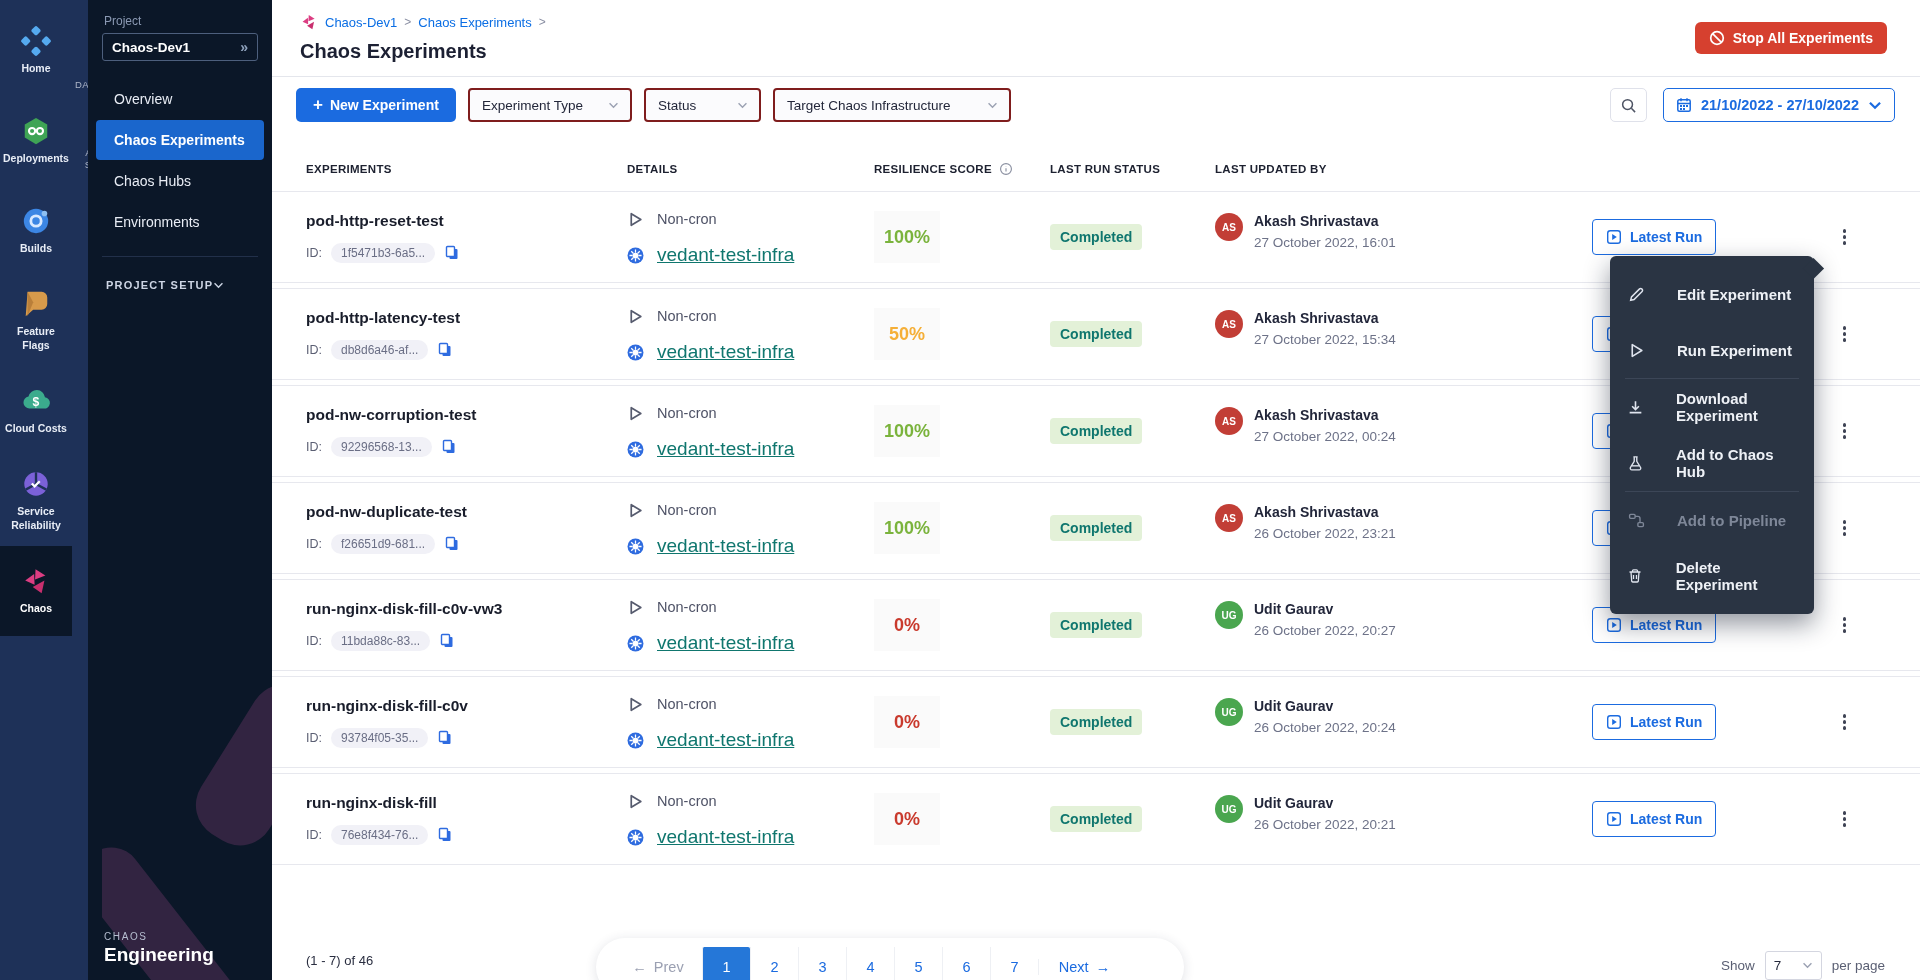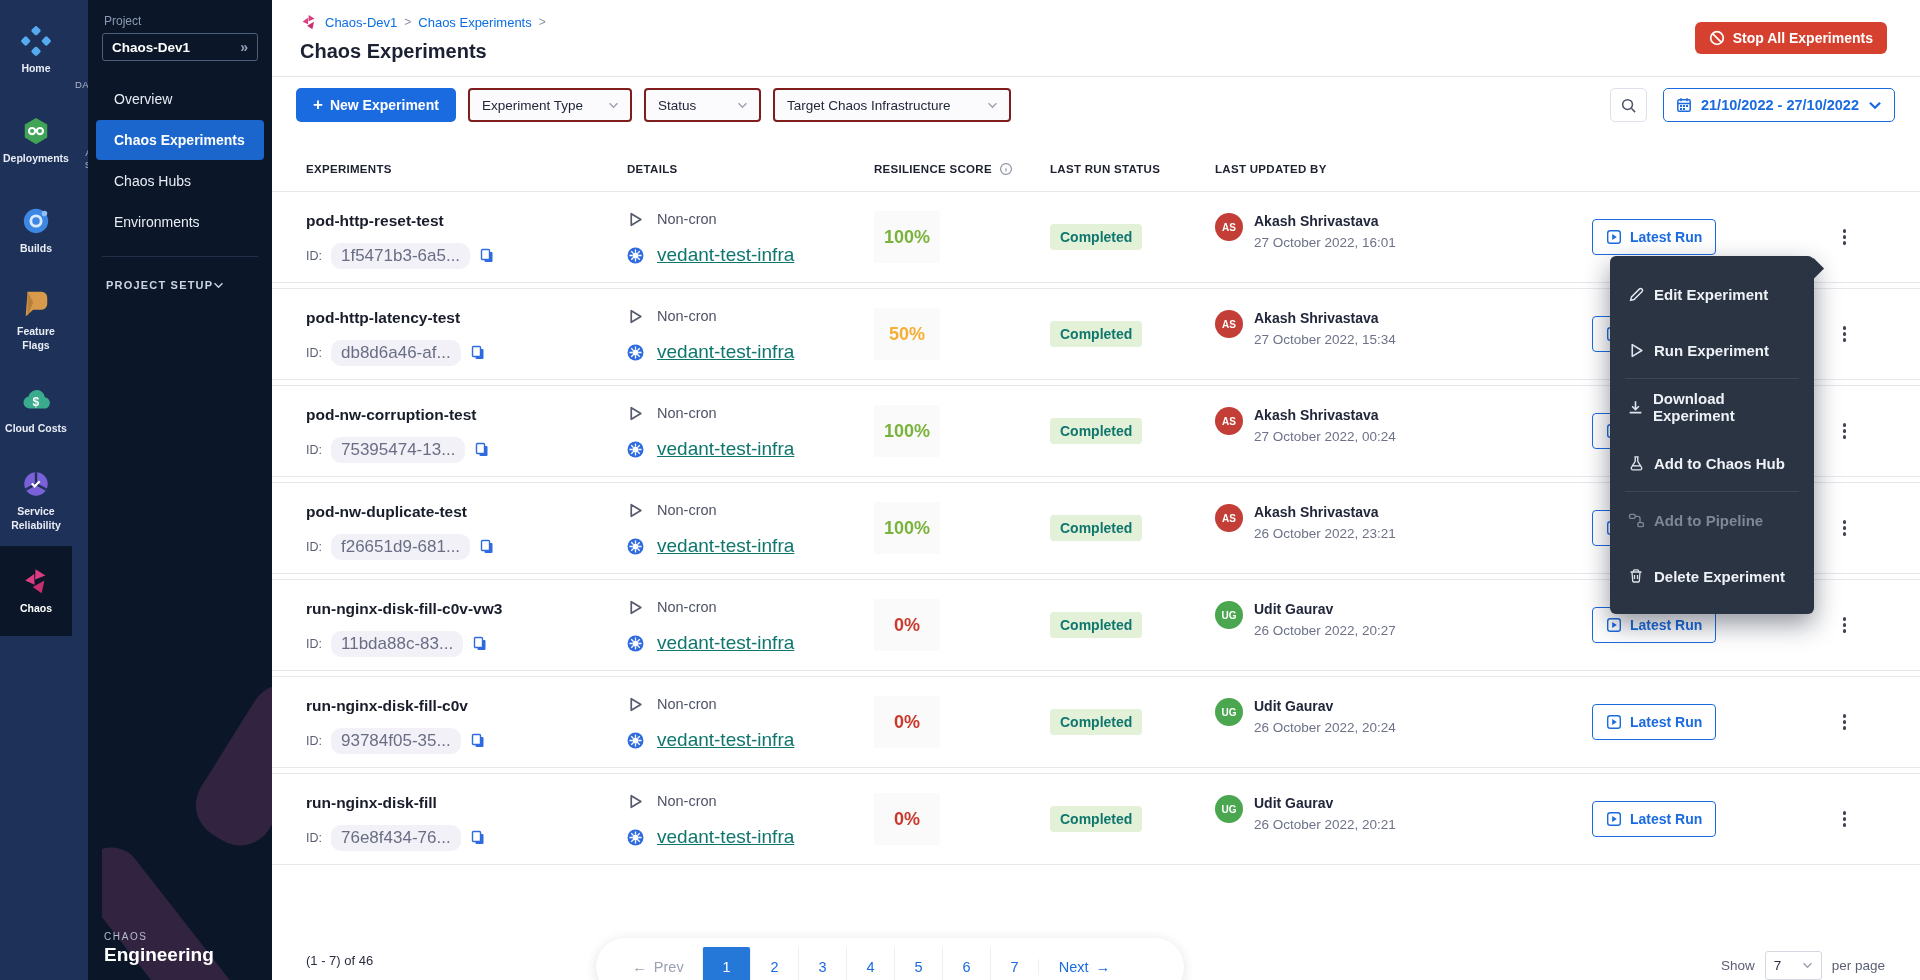--- a/index.html
+++ b/index.html
@@ -58,21 +58,21 @@
 
   .grid-cols { display:grid; grid-template-columns:321px 247px 176px 165px 1fr 140px 164px; }
   .thead { padding:0 24px 0 34px; margin-top:16px; height:44px; align-items:center; font-size:11.5px; font-weight:bold; color:#1d2130; letter-spacing:.3px; }
   .th-score { display:flex; align-items:center; gap:7px; }
 
   .rows { }
   .row { padding:0 24px 0 34px; height:92px; background:#fff; border-top:1px solid #e7e8ee; border-bottom:1px solid #e7e8ee; margin-bottom:5px; position:relative; }
   .c-name { padding-top:20px; }
   .exp-name { font-size:15.5px; font-weight:bold; color:#191d2b; }
   .id-line { margin-top:13px; display:flex; align-items:center; gap:9px; font-size:12.5px; color:#5b5f73; }
-  .id-pill { background:#f1f1f7; border-radius:10px; padding:3px 10px; color:#6a6e85; font-size:17px; }
+  .id-pill { background:#f1f1f7; border-radius:10px; padding:3px 10px; color:#6a6e85; font-size:12px; }
   .c-details { padding-top:17px; }
   .d-line { display:flex; align-items:center; gap:13px; height:20px; }
   .d-line + .d-line { margin-top:16px; }
   .sched { font-size:14.5px; color:#4e5266; }
   .infra-link { font-size:19px; color:#0f766e; cursor:pointer;text-decoration:underline; }
   .c-score { display:flex; align-items:center; }
   .score-box { width:66px; height:52px; background:#fafafa; display:flex; align-items:center; justify-content:center; font-size:18px; font-weight:bold; }
   .score-good { color:#7ab33c; } .score-mid { color:#f5af37; } .score-bad { color:#c93a2d; }
   .c-status { display:flex; align-items:center; }
   .badge { background:#e3f1d8; color:#0f766e; font-weight:bold; font-size:14px; border-radius:4px; padding:5px 10px; }
@@ -82,21 +82,21 @@
   .u-date { margin-top:6px; font-size:13.5px; color:#6d7288; }
   .c-run { display:flex; align-items:center; }
   .run-btn { height:36px; background:#fff; border:1px solid #1b6be0; border-radius:4px; color:#1b6be0; font-weight:bold; font-size:14px; font-family:inherit; display:flex; align-items:center; gap:8px; padding:0 13px; cursor:pointer; }
   .c-kebab { display:flex; align-items:center; justify-content:flex-end; padding-right:44px; }
   .kebab { display:flex; flex-direction:column; gap:2.5px; padding:6px; cursor:pointer; }
   .kebab i { width:3.5px; height:3.5px; border-radius:50%; background:#3e4354; }
 
   
   .ctx { position:absolute; left:1338px; top:256px; width:204px; background:#2a3443; border-radius:6px; padding:10px 0; z-index:40; box-shadow:0 10px 26px rgba(10,20,40,.45); }
   .ctx::after { content:""; position:absolute; top:5px; right:-7px; width:15px; height:15px; background:#2a3443; transform:rotate(45deg); }
-  .ctx-item { height:56px; display:flex; align-items:center; gap:9px; padding:0 17px; color:#eef1f6; font-size:15px; font-weight:bold; cursor:pointer; position:relative; z-index:1; }
+  .ctx-item { height:56px; display:flex; align-items:center; gap:32px; padding:0 17px; color:#eef1f6; font-size:15px; font-weight:bold; cursor:pointer; position:relative; z-index:1; }
   .ctx-item .ic { color:#dfe4ee; width:18px; }
   .ctx-item.disabled { color:#7e8798; cursor:default; }
   .ctx-item.disabled .ic { color:#7e8798; }
   .ctx-div { height:1px; background:#3c4657; margin:0 15px; }
 
   
   .pager { position:absolute; left:0; right:0; top:938px; height:62px; z-index:5; }
   .pager-summary { position:absolute; left:34px; top:15px; font-size:13px; color:#2a2e40; }
   .pager-pill { position:absolute; left:324px; top:0; width:588px; height:58px; background:#fff; border-radius:29px; box-shadow:0 2px 12px rgba(40,50,80,.14); display:flex; align-items:center; padding:0 18px; }
   .pg-prev { width:88px; display:flex; align-items:center; justify-content:center; gap:7px; color:#9ba0b2; font-size:14.5px; cursor:default; }
@@ -507,21 +507,21 @@
             <i></i>
             <i></i>
           </span>
     </div>
   </div>
       <div class="row grid-cols">
     <div class="c-name">
       <div class="exp-name">pod-nw-corruption-test</div>
       <div class="id-line">
         <span>ID:</span>
-        <span class="id-pill">75395474-13...</span>
+        <span class="id-pill">92296568-13...</span>
         <span class="ic">
               <svg width="16" height="16" viewBox="0 0 16 16">
                 <rect x="5.5" y="4" width="8" height="10" rx="1" fill="#2e6be0"></rect>
                 <rect x="2.5" y="1.5" width="8" height="10" rx="1" fill="#fff" stroke="#2e6be0" stroke-width="1.4"></rect>
               </svg>
             </span>
       </div>
     </div>
     <div class="c-details">
       <div class="d-line">

